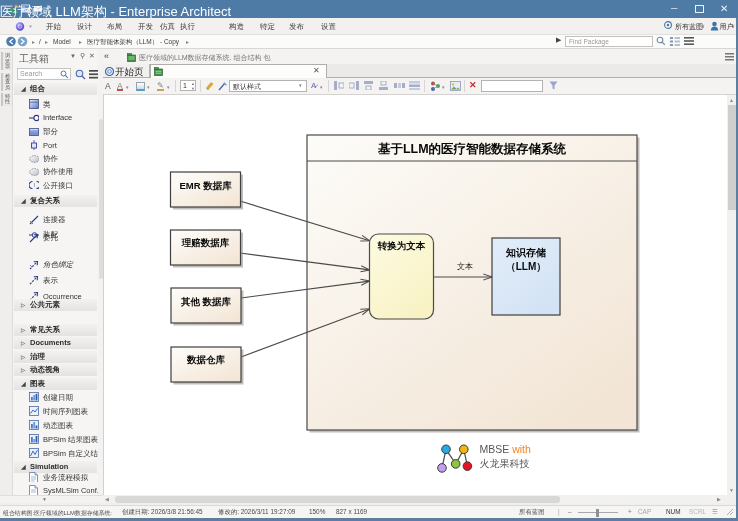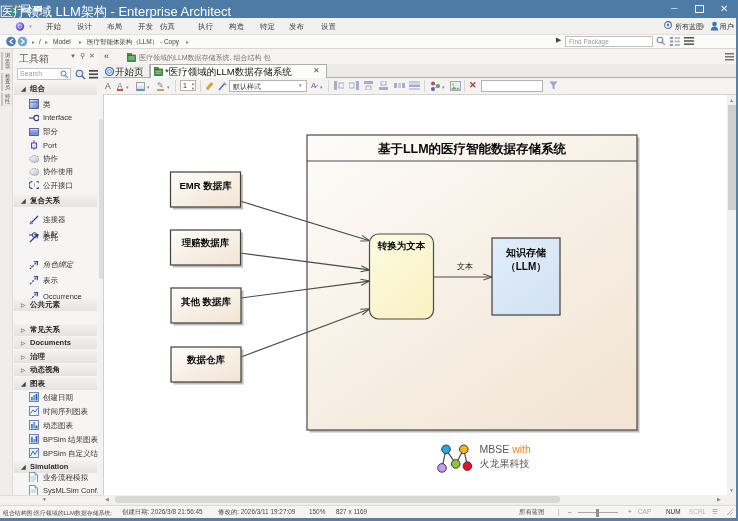--- a/index.html
+++ b/index.html
@@ -68,21 +68,21 @@
         </radialGradient>
       </defs>
   <circle cx="5" cy="5.5" r="1.8" fill="none" stroke="#ffffff" stroke-width="0.6" opacity="0.8"></circle>
   <path d="M14,4.5 l3,0 l-1.5,2.5 z" fill="#9aa0a8"></path>
 </svg>
 <div class="abs rtab" style="left:46px;">开始</div>
 <div class="abs rtab" style="left:77px;">设计</div>
 <div class="abs rtab" style="left:107px;">布局</div>
 <div class="abs rtab" style="left:138px;">开发</div>
 <div class="abs rtab" style="left:160px;">仿真</div>
-<div class="abs rtab" style="left:198px;text-align:right;">执行</div>
+<div class="abs rtab" style="left:180px;text-align:right;">执行</div>
 <div class="abs rtab" style="left:229px;">构造</div>
 <div class="abs rtab" style="left:260px;">特定</div>
 <div class="abs rtab" style="left:289px;">发布</div>
 <div class="abs rtab" style="left:321px;">设置</div>
 <svg class="abs" style="left:664px;top:21px" width="9" height="9">
       <circle cx="4" cy="4" r="3.4" fill="none" stroke="#4878a8" stroke-width="1.1"></circle>
       <circle cx="4" cy="4" r="1.2" fill="#4878a8"></circle>
     </svg>
 <div class="abs rtab" style="left:675px;font-size:7px;color:#333;">所有蓝图</div>
 <div class="abs rtab" style="left:701px;font-size:5.5px;color:#666;top:23px;">∨</div>
@@ -390,21 +390,20 @@
       <circle cx="4.5" cy="4.5" r="1.8" fill="none" stroke="#6a9ad8" stroke-width="1.1"></circle>
     </svg>
 <div class="abs" style="left:115px;top:66px;font-size:9.5px;color:#222;">开始页</div>
 <div class="abs" style="left:150px;top:64px;width:177px;height:14px;background:#fdfdfc;border:1px solid #b0aeac;border-bottom:none;box-sizing:border-box;"></div>
 <svg class="abs" style="left:154px;top:66.5px" width="9" height="9">
       <rect x="0.5" y="2" width="8" height="6.5" fill="#3f9143" stroke="#2c6330" stroke-width="0.7"></rect>
       <rect x="0.5" y="0.5" width="4" height="2" fill="#3f9143" stroke="#2c6330" stroke-width="0.6"></rect>
       <line x1="1.5" y1="4.2" x2="7.5" y2="4.2" stroke="#d8ecd8" stroke-width="0.7"></line>
       <line x1="1.5" y1="6.2" x2="7.5" y2="6.2" stroke="#d8ecd8" stroke-width="0.7"></line>
     </svg>
-<div class="abs" style="left:165px;top:65.5px;font-size:9.5px;color:#111;">*医疗领域的LLM数据存储系统</div>
 <div class="abs" style="left:313px;top:66px;font-size:8px;color:#555;">✕</div>
 <div class="abs" style="left:103px;top:77px;width:47px;height:1px;background:#b2b0ae;"></div>
 <div class="abs" style="left:326px;top:77px;width:412px;height:1px;background:#b2b0ae;"></div>
 <div id="toolbar2" class="abs"></div>
 <div class="abs" style="left:105px;top:81px;font-size:8.5px;color:#555;">A</div>
 <div class="abs" style="left:117px;top:81px;font-size:8.5px;color:#777;border-bottom:2px solid #c05050;height:8px;">A</div>
 <div class="abs" style="left:126px;top:84px;font-size:5px;color:#888;">▾</div>
 <div class="abs" style="left:136px;top:81.5px;width:7px;height:6px;background:linear-gradient(#fff,#d0d8e8);border:1px solid #98a0b0;border-bottom:2px solid #50a0c0;"></div>
 <div class="abs" style="left:147px;top:84px;font-size:5px;color:#888;">▾</div>
 <div class="abs" style="left:157px;top:81px;font-size:8px;color:#888;border-bottom:2px solid #c8a060;height:8px;">✎</div>

